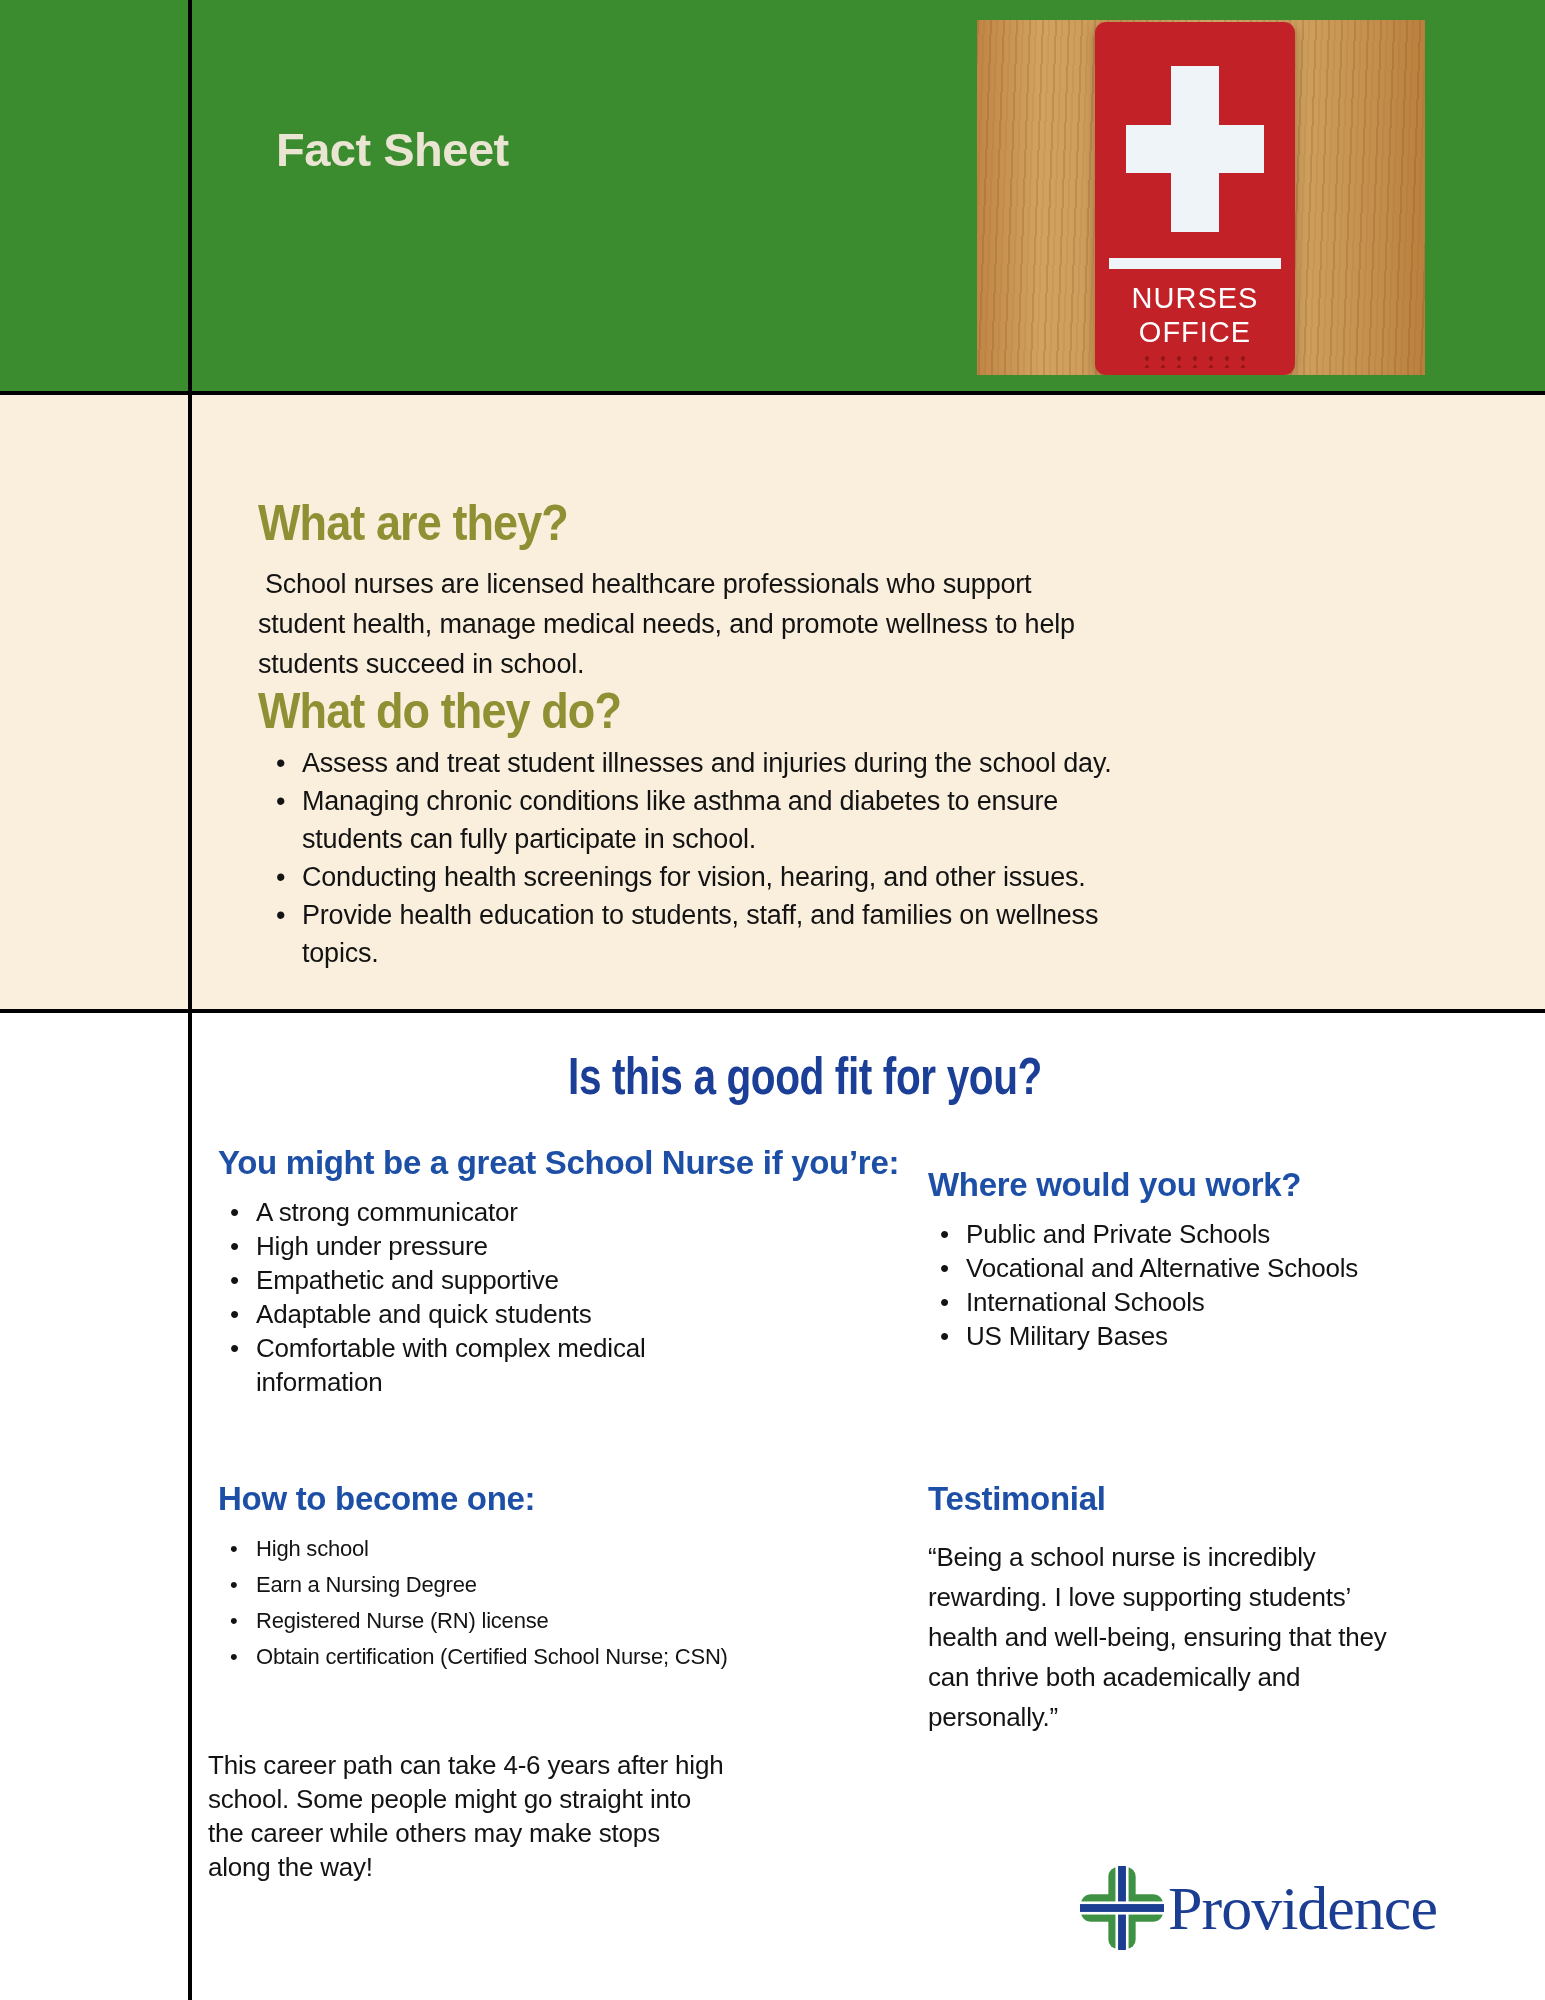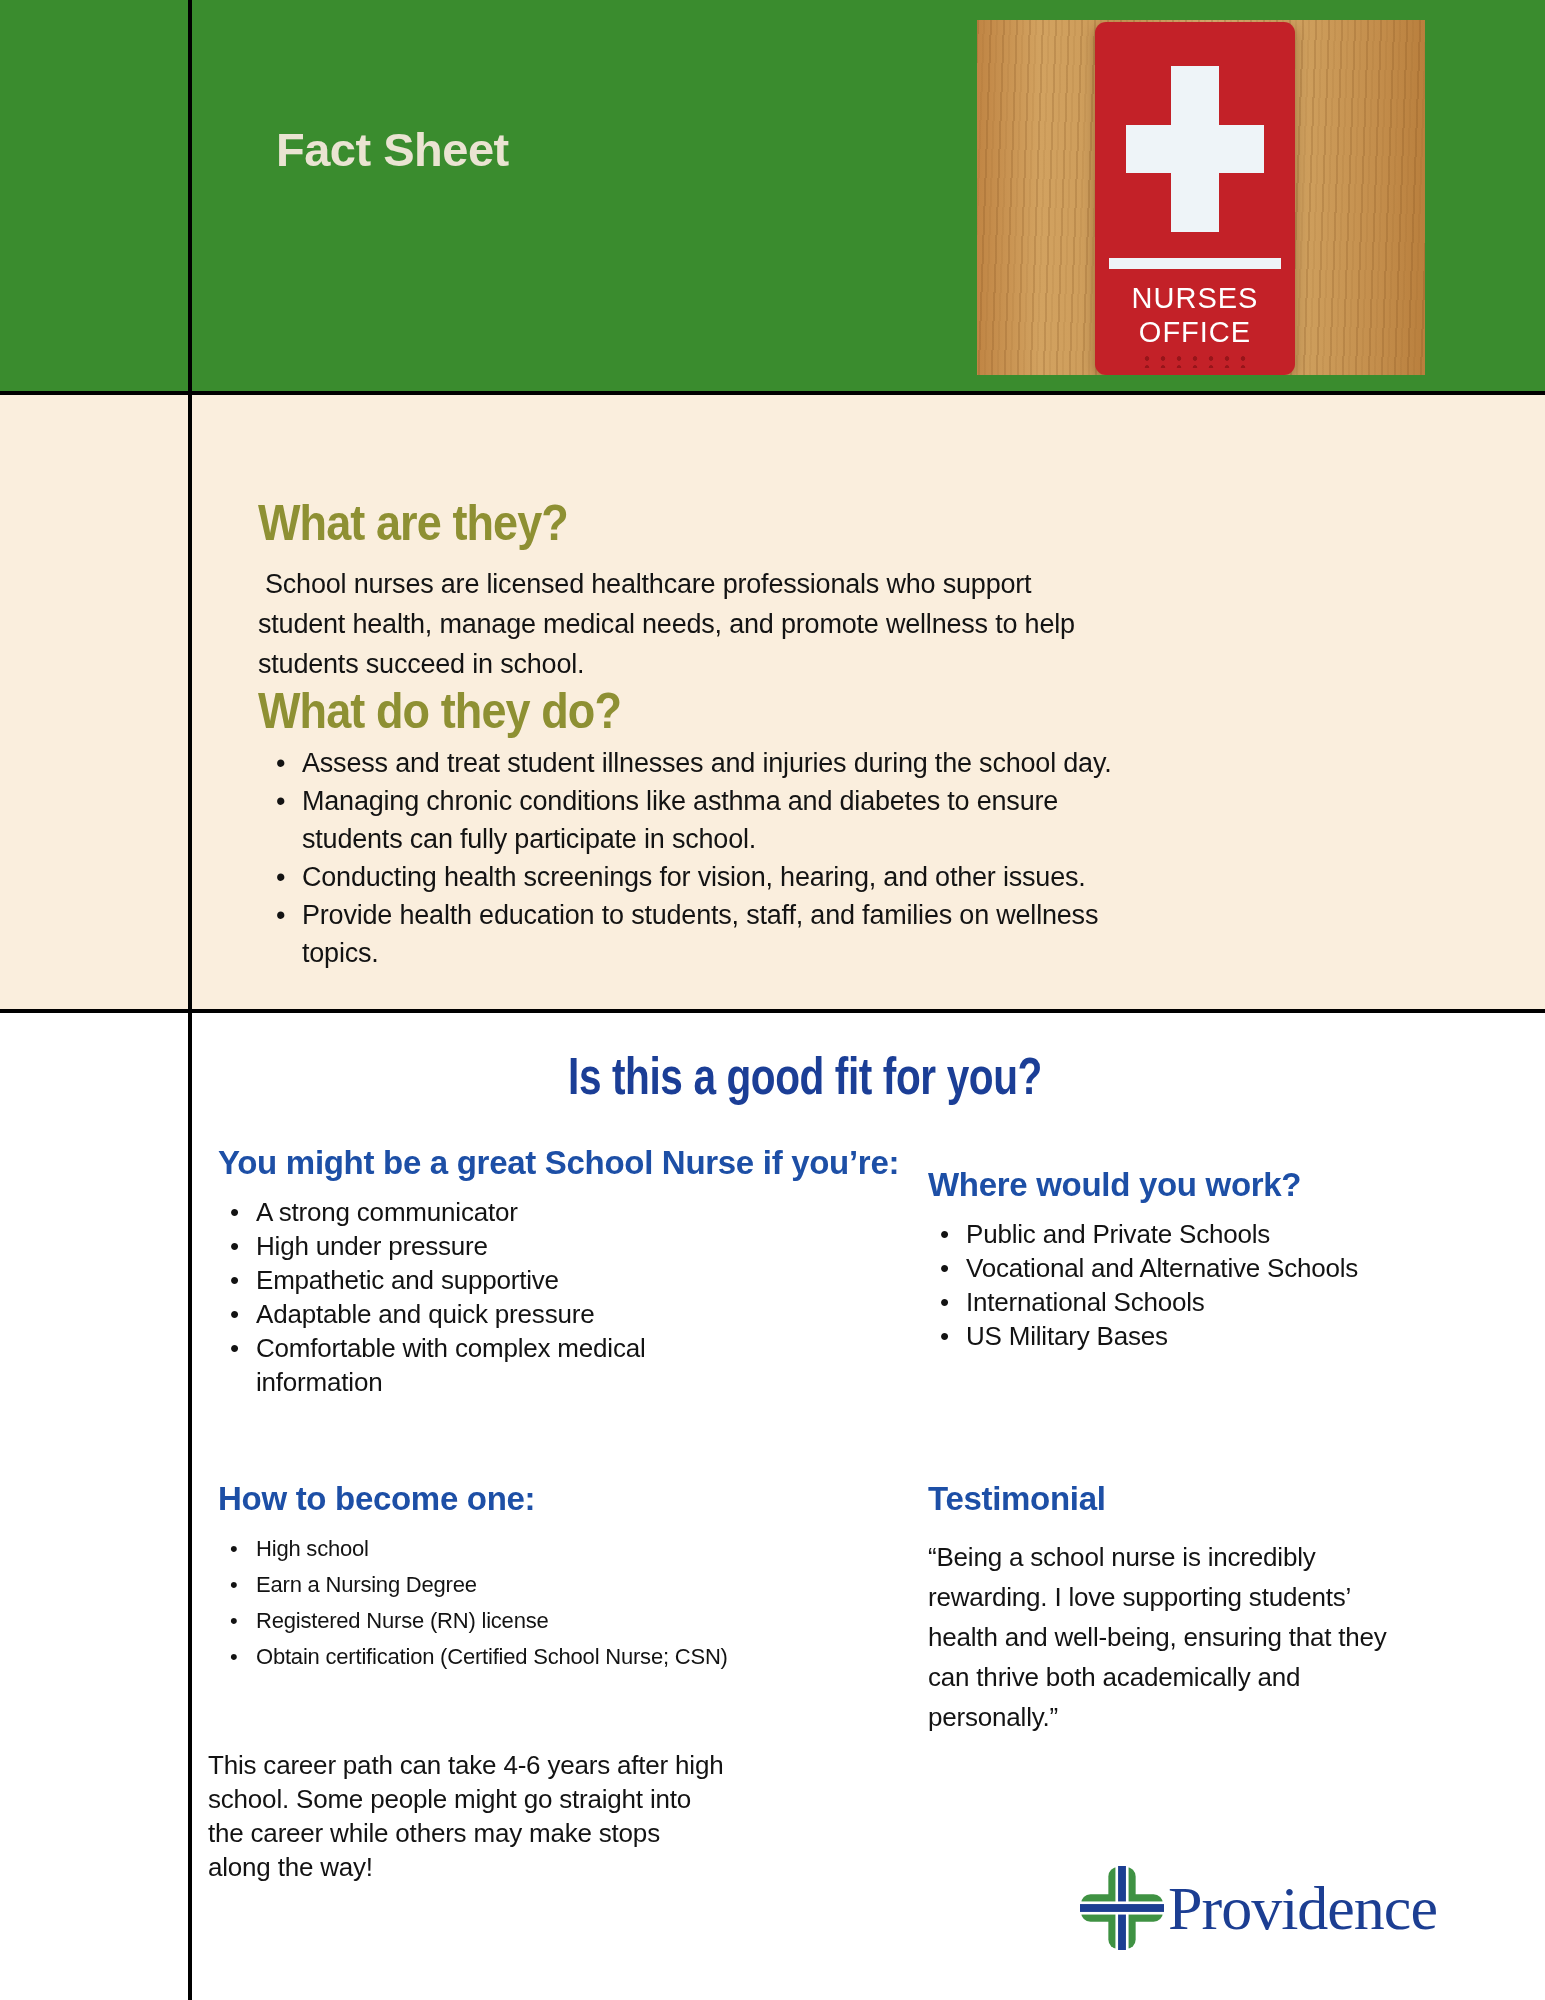--- a/index.html
+++ b/index.html
@@ -115,21 +115,21 @@
   </div>
 
   <div class="fit-h">Is this a good fit for you?</div>
 
   <div class="col b1">
     <h3>You might be a great School Nurse if you’re:</h3>
     <ul class="bullets list-sm">
       <li>A strong communicator</li>
       <li>High under pressure</li>
       <li>Empathetic and supportive</li>
-      <li>Adaptable and quick pressure</li>
+      <li>Adaptable and quick students</li>
       <li>Comfortable with complex medical information</li>
     </ul>
   </div>
 
   <div class="col b2">
     <h3>Where would you work?</h3>
     <ul class="bullets list-sm">
       <li>Public and Private Schools</li>
       <li>Vocational and Alternative Schools</li>
       <li>International Schools</li>

